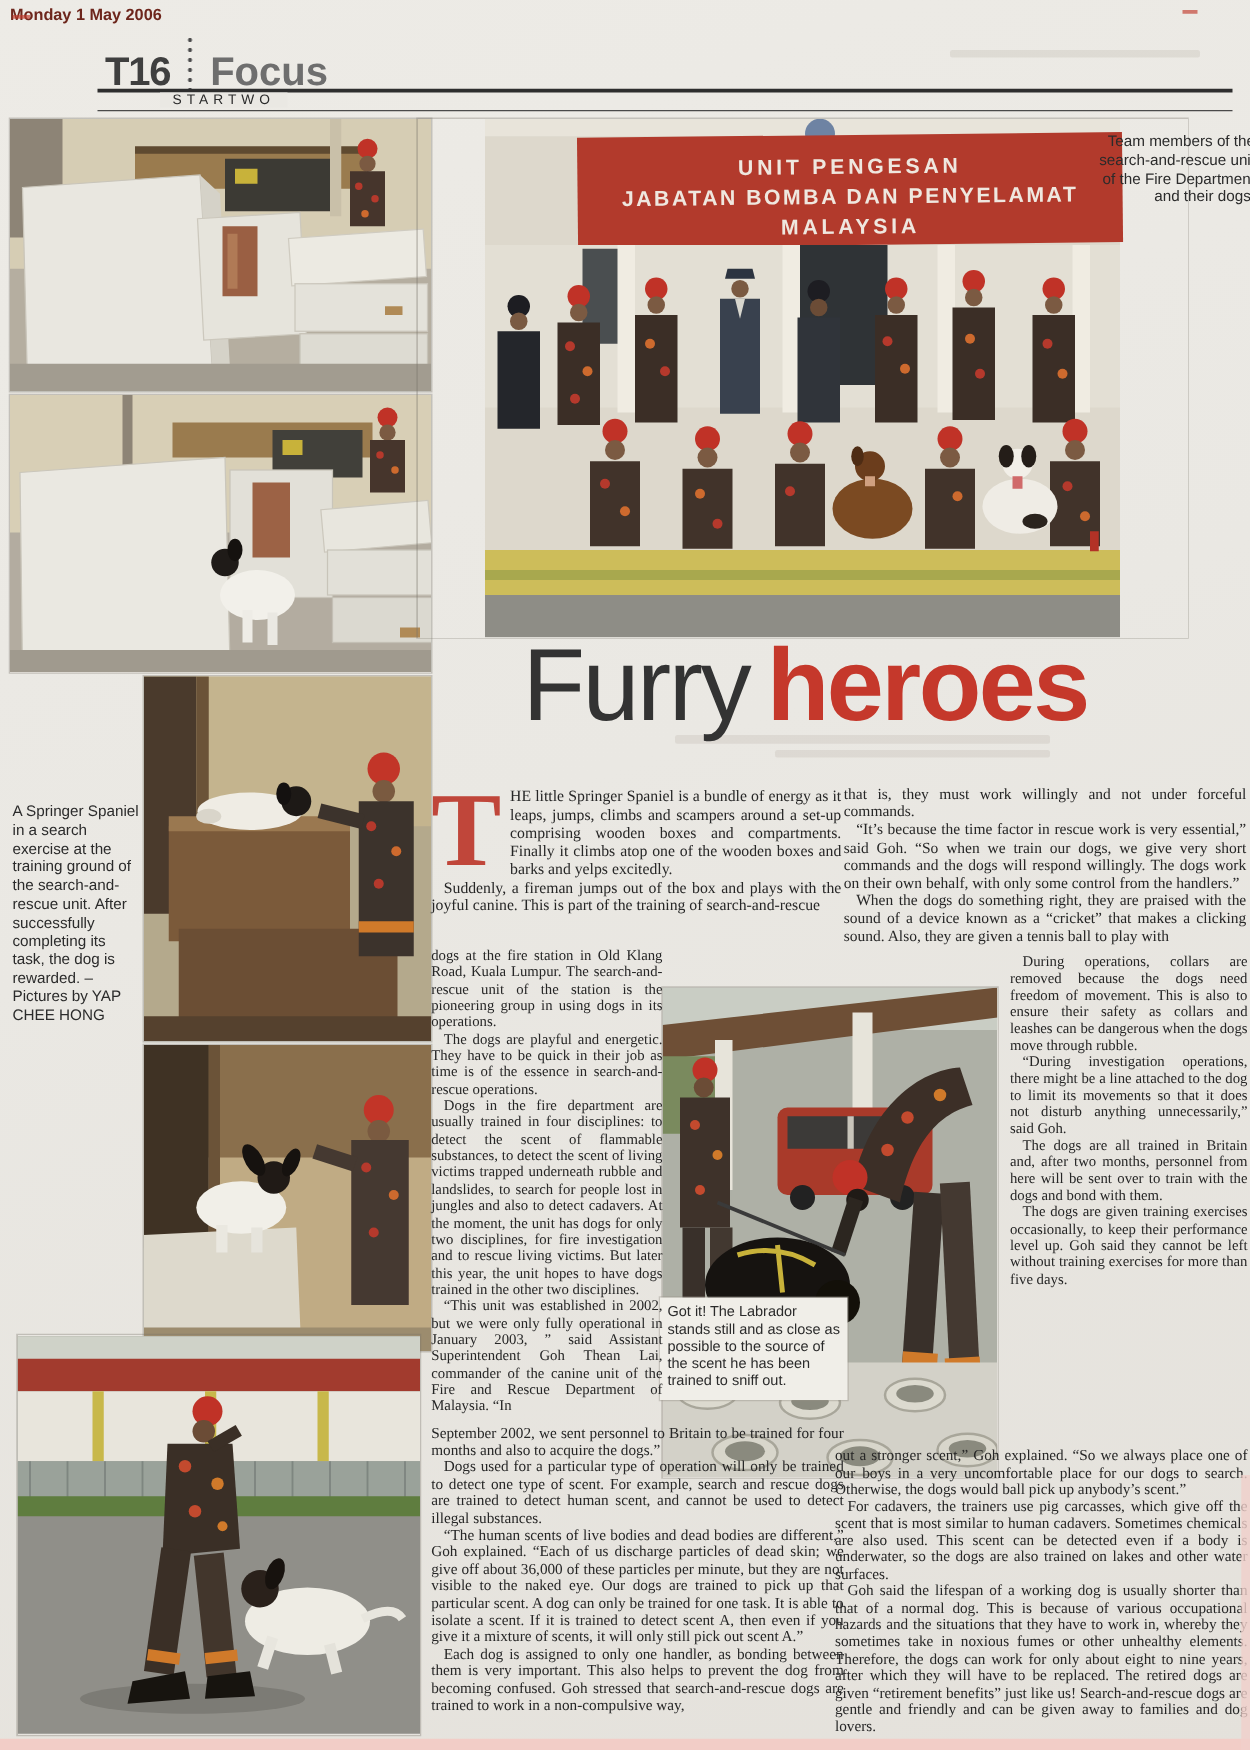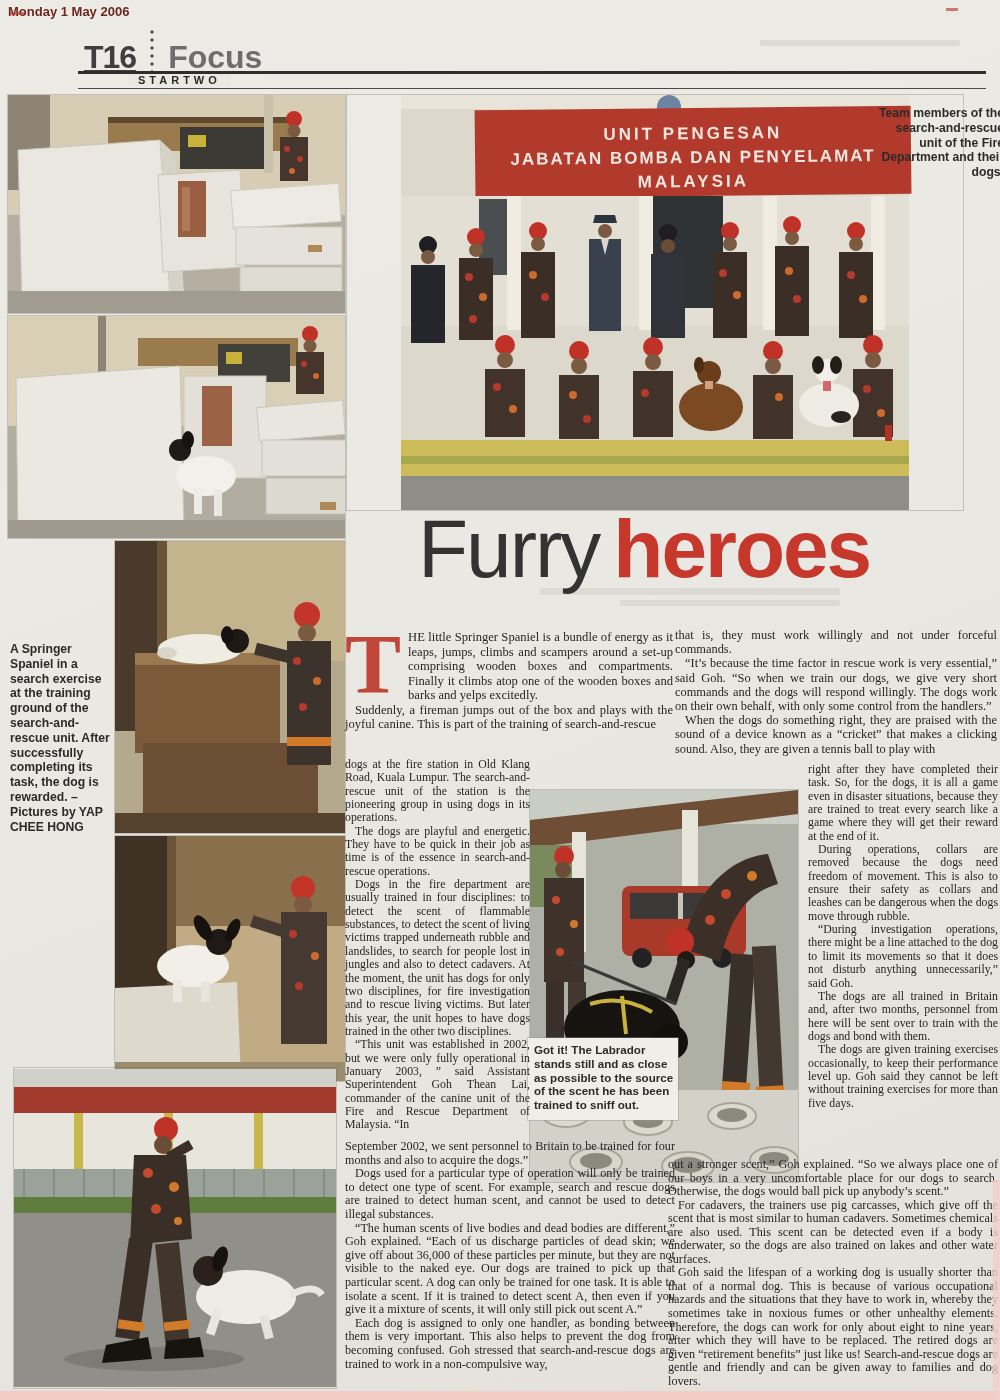--- a/index.html
+++ b/index.html
@@ -8,40 +8,40 @@
     --page-bg:#eae8e3;
   }
   html,body{margin:0;padding:0;}
   body{background:#d8d5cf;font-family:"Liberation Sans",sans-serif;}
   .page{position:relative;width:1000px;height:1400px;margin:0 auto;overflow:hidden;
         background:linear-gradient(160deg,#edebe6 0%,var(--page-bg) 45%,#e4e1db 100%);
         color:#2b2b2b;}
   
   .date{position:absolute;left:8px;top:4px;font-size:13px;font-weight:bold;color:#6d261c;}
   .section-head{position:absolute;left:84px;top:28px;display:flex;align-items:flex-end;gap:14px;}
-  .t16{font-size:32px;font-weight:bold;color:#3f3f3f;letter-spacing:-1px;line-height:1;text-decoration:underline;}
+  .t16{font-size:32px;font-weight:bold;color:#3f3f3f;letter-spacing:-1px;line-height:1;}
   .dotted-div{width:4px;height:44px;margin-bottom:1px;
       background-image:radial-gradient(circle,#4a4a4a 1.4px,transparent 1.8px);
       background-size:4px 8px;background-repeat:repeat-y;}
   .focus{font-size:32px;font-weight:bold;color:#6e6e6e;line-height:1;}
   .rule-a{position:absolute;left:78px;right:14px;top:71px;height:3px;background:#2e2e2e;}
   .rule-b{position:absolute;left:78px;right:14px;top:88px;height:1px;background:#4a4a4a;}
   .startwo{position:absolute;left:128px;top:74px;font-size:11px;font-weight:bold;letter-spacing:4px;color:#1f1f1f;background:var(--page-bg);padding:0 10px;}
   
   .photo{position:absolute;overflow:hidden;box-shadow:0 0 0 1px rgba(120,115,105,.35);}
   .photo svg{display:block;width:100%;height:100%;}
   .ph1{left:8px;top:95px;width:337px;height:218px;}
   .ph2{left:8px;top:316px;width:337px;height:222px;}
   .ph3{left:115px;top:541px;width:230px;height:292px;}
   .ph4{left:115px;top:836px;width:230px;height:245px;}
   .ph5{left:14px;top:1068px;width:322px;height:320px;}
-  .phbig{left:347px;top:95px;width:616px;height:415px;}
+  .phbig{left:334px;top:95px;width:616px;height:415px;}
   .phmid{left:530px;top:790px;width:268px;height:392px;}
   
-  .caption{font-family:"Liberation Sans",sans-serif;font-weight:bold;color:#2b2b2b;}
+  .caption{font-family:"Liberation Sans",sans-serif;font-weight:normal;color:#2b2b2b;}
   .cap-left{position:absolute;left:10px;top:642px;width:102px;font-size:12.2px;line-height:14.8px;}
   .cap-team{position:absolute;left:872px;top:106px;width:132px;font-size:12.2px;line-height:14.8px;text-align:right;}
   .cap-lab{position:absolute;left:528px;top:1038px;width:140px;font-size:11.6px;line-height:13.8px;background:#f0eee8;padding:5px 4px 8px 6px;box-shadow:0 0 0 1px rgba(150,145,135,.4);}
   
   .headline{position:absolute;left:418px;top:508px;width:540px;font-size:82px;line-height:1;letter-spacing:-2px;white-space:nowrap;}
   .hl-1{font-weight:normal;color:#333;}
   .hl-2{font-weight:bold;color:var(--headline-red);margin-left:14px;}
   
   .block{position:absolute;font-family:"Liberation Serif",serif;color:#262626;text-align:justify;}
   .block p{margin:0;}
@@ -486,21 +486,20 @@
       <p class="ind">Dogs used for a particular type of operation will only be trained to detect one type of scent. For example, search and rescue dogs are trained to detect human scent, and cannot be used to detect illegal substances.</p>
       <p class="ind">“The human scents of live bodies and dead bodies are different,” Goh explained. “Each of us discharge particles of dead skin; we give off about 36,000 of these particles per minute, but they are not visible to the naked eye. Our dogs are trained to pick up that particular scent. A dog can only be trained for one task. It is able to isolate a scent. If it is trained to detect scent A, then even if you give it a mixture of scents, it will only still pick out scent A.”</p>
       <p class="ind">Each dog is assigned to only one handler, as bonding between them is very important. This also helps to prevent the dog from becoming confused. Goh stressed that search-and-rescue dogs are trained to work in a non-compulsive way,</p>
     </div>
   <div class="block blkD">
       <p>that is, they must work willingly and not under forceful commands.</p>
       <p class="ind">“It’s because the time factor in rescue work is very essential,” said Goh. “So when we train our dogs, we give very short commands and the dogs will respond willingly. The dogs work on their own behalf, with only some control from the handlers.”</p>
       <p class="ind">When the dogs do something right, they are praised with the sound of a device known as a “cricket” that makes a clicking sound. Also, they are given a tennis ball to play with</p>
     </div>
   <div class="block blkE">
-      <p>right after they have completed their task. So, for the dogs, it is all a game even in disaster situations, because they are trained to treat every search like a game where they will get their reward at the end of it.</p>
       <p class="ind">During operations, collars are removed because the dogs need freedom of movement. This is also to ensure their safety as collars and leashes can be dangerous when the dogs move through rubble.</p>
       <p class="ind">“During investigation operations, there might be a line attached to the dog to limit its movements so that it does not disturb anything unnecessarily,” said Goh.</p>
       <p class="ind">The dogs are all trained in Britain and, after two months, personnel from here will be sent over to train with the dogs and bond with them.</p>
       <p class="ind">The dogs are given training exercises occasionally, to keep their performance level up. Goh said they cannot be left without training exercises for more than five days.</p>
     </div>
   <div class="block blkF">
       <p>out a stronger scent,” Goh explained. “So we always place one of our boys in a very uncomfortable place for our dogs to search. Otherwise, the dogs would ball pick up anybody’s scent.”</p>
       <p class="ind">For cadavers, the trainers use pig carcasses, which give off the scent that is most similar to human cadavers. Sometimes chemicals are also used. This scent can be detected even if a body is underwater, so the dogs are also trained on lakes and other water surfaces.</p>
       <p class="ind">Goh said the lifespan of a working dog is usually shorter than that of a normal dog. This is because of various occupational hazards and the situations that they have to work in, whereby they sometimes take in noxious fumes or other unhealthy elements. Therefore, the dogs can work for only about eight to nine years, after which they will have to be replaced. The retired dogs are given “retirement benefits” just like us! Search-and-rescue dogs are gentle and friendly and can be given away to families and dog lovers.</p>
     </div>

